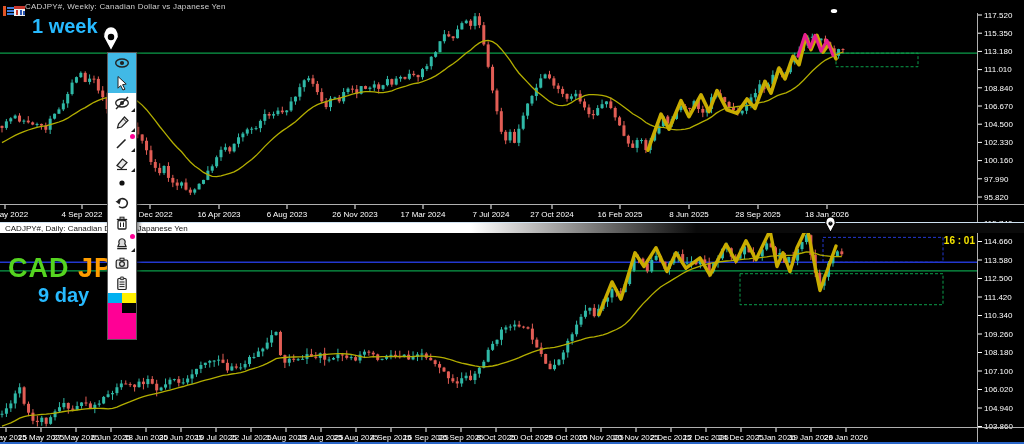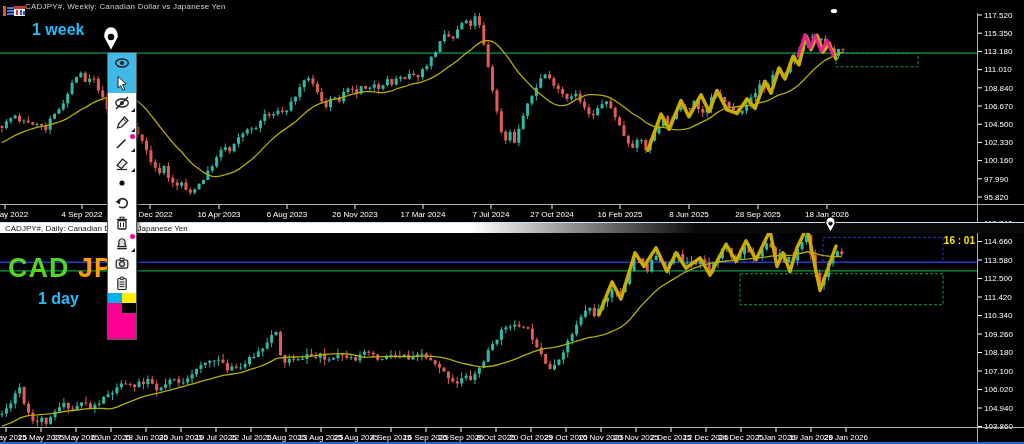--- a/index.html
+++ b/index.html
@@ -10,21 +10,21 @@
     display:flex;align-items:center;gap:0;padding-left:3px;box-sizing:border-box;z-index:4;}
   .caption-top .ttl{font-size:8px;color:#cfcfcf;letter-spacing:.2px;}
   .caption-bottom{position:absolute;left:0;top:222px;width:1024px;height:11px;
     background:linear-gradient(90deg,#ffffff 0%,#ffffff 46%,#0a0a0a 68%);
     border-top:1px solid #cfe2f2;box-sizing:border-box;z-index:4;
     display:flex;align-items:center;padding-left:5px;}
   .caption-bottom .ttl{font-size:8px;color:#111;}
   .cap-icon{width:11px;height:10px;display:inline-block;}
   .pair-label{position:absolute;z-index:3;font-weight:bold;line-height:1;pointer-events:none;}
   .pair-label .row1{font-size:27px;letter-spacing:1px;}
-  .pair-label .row2{font-size:16px;margin-top:9px;}
+  .pair-label .row2{font-size:20px;margin-top:3px;}
   .base{}
   .tf{}
   .timer{position:absolute;right:49px;z-index:3;text-align:left;font-weight:bold;
     font-size:10px;line-height:11px;}
   #toolbar{position:absolute;z-index:6;background:#fff;border:1px solid #5a5a5a;
     box-shadow:2px 2px 4px rgba(0,0,0,.55);}
   .tb-cell{position:relative;width:28px;height:20px;display:flex;align-items:center;
     justify-content:center;cursor:pointer;}
   .tb-cell.sel{background:#41b9e6;}
   .tb-corner{position:absolute;right:1px;bottom:1px;width:0;height:0;
@@ -972,21 +972,21 @@
   <div class="caption-bottom">
     <span class="ttl">CADJPY#, Daily:  Canadian Dollar vs Japanese Yen</span>
   </div>
 
   <div class="pair-label" style="left:8px;top:13px;">
     <div class="row2 tf" style="margin-left: 24px; color: rgb(39, 186, 255);">1 week</div>
   </div>
   <div class="pair-label" style="left:8px;top:255px;">
     <div class="row1"><span class="base" style="color: rgb(85, 212, 32);">CAD</span>
       <span class="quote" style="color: rgb(255, 157, 0);">JPY</span></div>
-    <div class="row2 tf" style="margin-left: 30px; color: rgb(39, 186, 255);">1 day</div>
+    <div class="row2 tf" style="margin-left: 30px; color: rgb(39, 186, 255);">9 day</div>
   </div>
 
   <div class="timer" style="top: 224px; color: rgb(245, 228, 0);">
     <div>22 hr</div>
     <div>16 : 01</div>
   </div>
 
   <div id="toolbar" style="left: 107px; top: 52px;">
       <div class="tb-cell sel">
         <svg width="16" height="16" viewBox="0 0 16 16">

